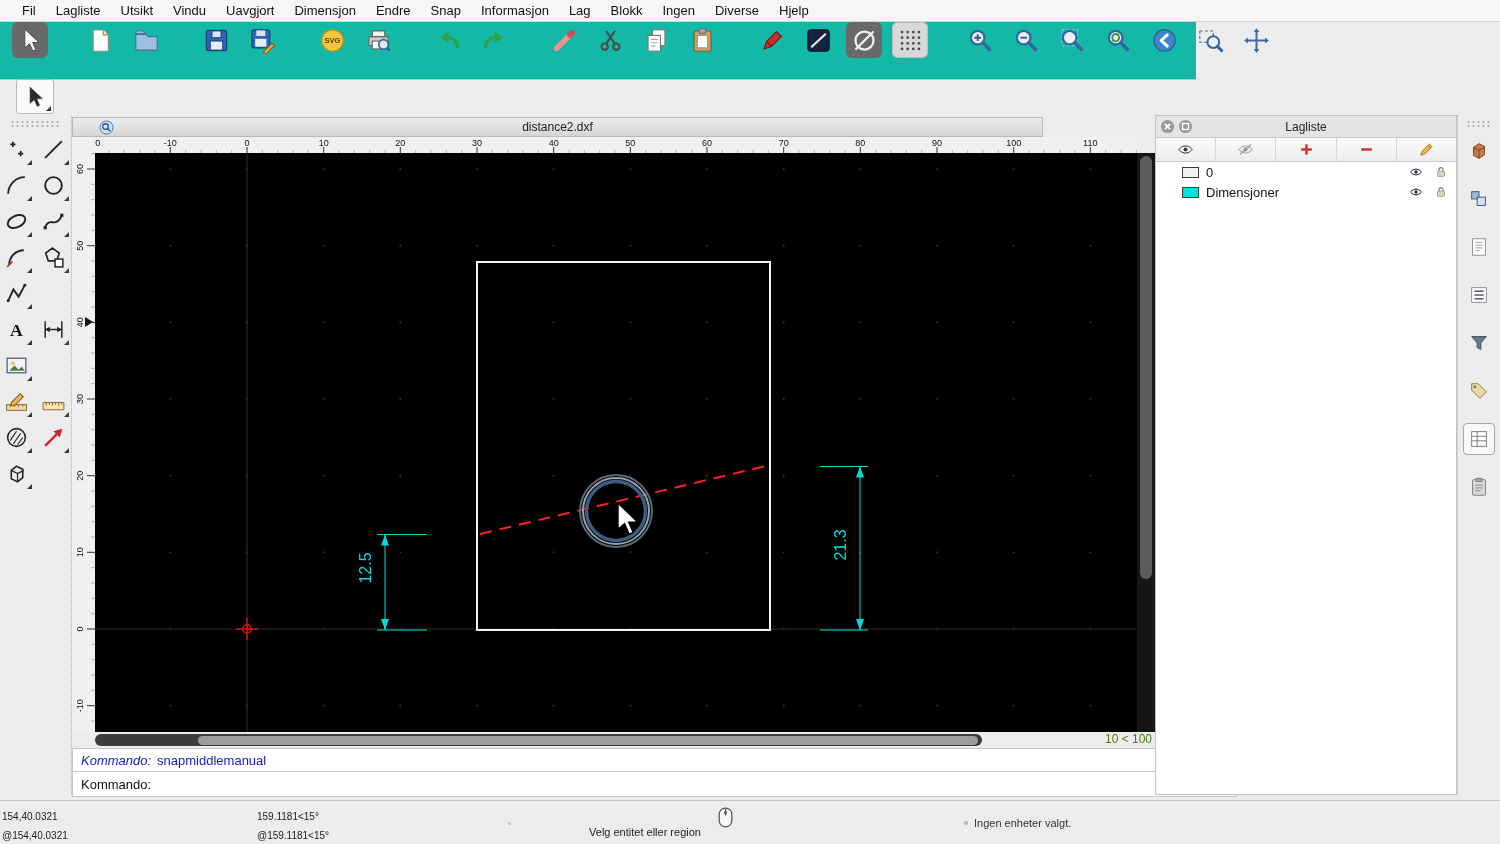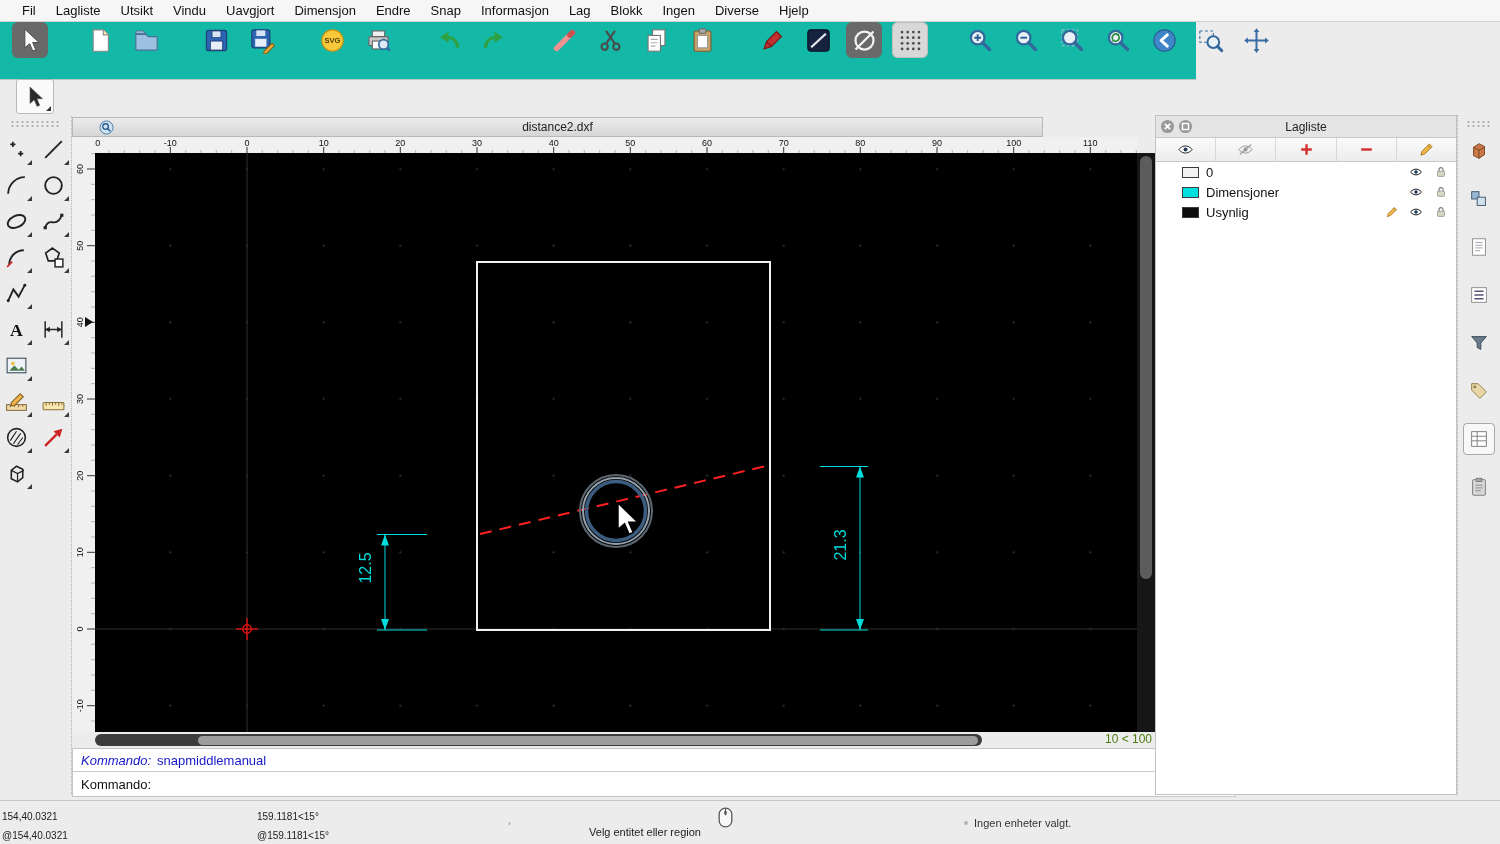--- a/index.html
+++ b/index.html
@@ -756,42 +756,20 @@
             <circle cx="12" cy="12" r="3" fill="#1a3a5a"></circle>
           </svg>
         </span>
         <span style="display: flex; margin-left: 6px;">
           <svg viewBox="0 0 24 24" xmlns="http://www.w3.org/2000/svg" style="width: 14px; height: 14px;">
             <rect x="6" y="10.5" width="12" height="9" rx="1.5" fill="#d8d8c2" stroke="#777"></rect>
             <path d="M8.5 10.5V8a3.5 3.5 0 0 1 7 0v2.5" fill="none" stroke="#777" stroke-width="1.8"></path>
           </svg>
         </span>
       </div>
-      <div class="lp-row">
-        <span class="lp-swatch" style="background: rgb(12, 12, 12);"></span>
-        <span class="lp-name">Usynlig</span>
-        <span style="display: flex;">
-          <svg viewBox="0 0 24 24" xmlns="http://www.w3.org/2000/svg" style="width: 14px; height: 14px;">
-            <path d="M4 20l1.8-5.6L16 4.2l3.8 3.8L9.6 18.2 4 20z" fill="#f2b846" stroke="#96691c" stroke-width="1.2"></path>
-            <line x1="14" y1="6.2" x2="17.8" y2="10" stroke="#96691c"></line>
-          </svg>
-        </span>
-        <span style="display: flex; margin-left: 5px;">
-          <svg viewBox="0 0 24 24" xmlns="http://www.w3.org/2000/svg" style="width: 14px; height: 14px;">
-            <path d="M2.5 12s3.8-5 9.5-5 9.5 5 9.5 5-3.8 5-9.5 5-9.5-5-9.5-5z" fill="#fff" stroke="#111" stroke-width="1.6"></path>
-            <circle cx="12" cy="12" r="3" fill="#1a3a5a"></circle>
-          </svg>
-        </span>
-        <span style="display: flex; margin-left: 6px;">
-          <svg viewBox="0 0 24 24" xmlns="http://www.w3.org/2000/svg" style="width: 14px; height: 14px;">
-            <rect x="6" y="10.5" width="12" height="9" rx="1.5" fill="#d8d8c2" stroke="#777"></rect>
-            <path d="M8.5 10.5V8a3.5 3.5 0 0 1 7 0v2.5" fill="none" stroke="#777" stroke-width="1.8"></path>
-          </svg>
-        </span>
-      </div>
     </div>
 </div>
 
 <div class="dockstrip">
   <div class="ds-grip"></div>
   <div id="dsbtns" style="display:flex;flex-direction:column;align-items:center">
       <div class="ds-btn">
         <svg viewBox="0 0 24 24" xmlns="http://www.w3.org/2000/svg">
           <path d="M6 8l6-4 6 3v9l-6 4-6-3z" fill="#c87848" stroke="#7a4420"></path>
           <path d="M6 8l6 3 6-3M12 11v9" stroke="#7a4420" fill="none"></path>

